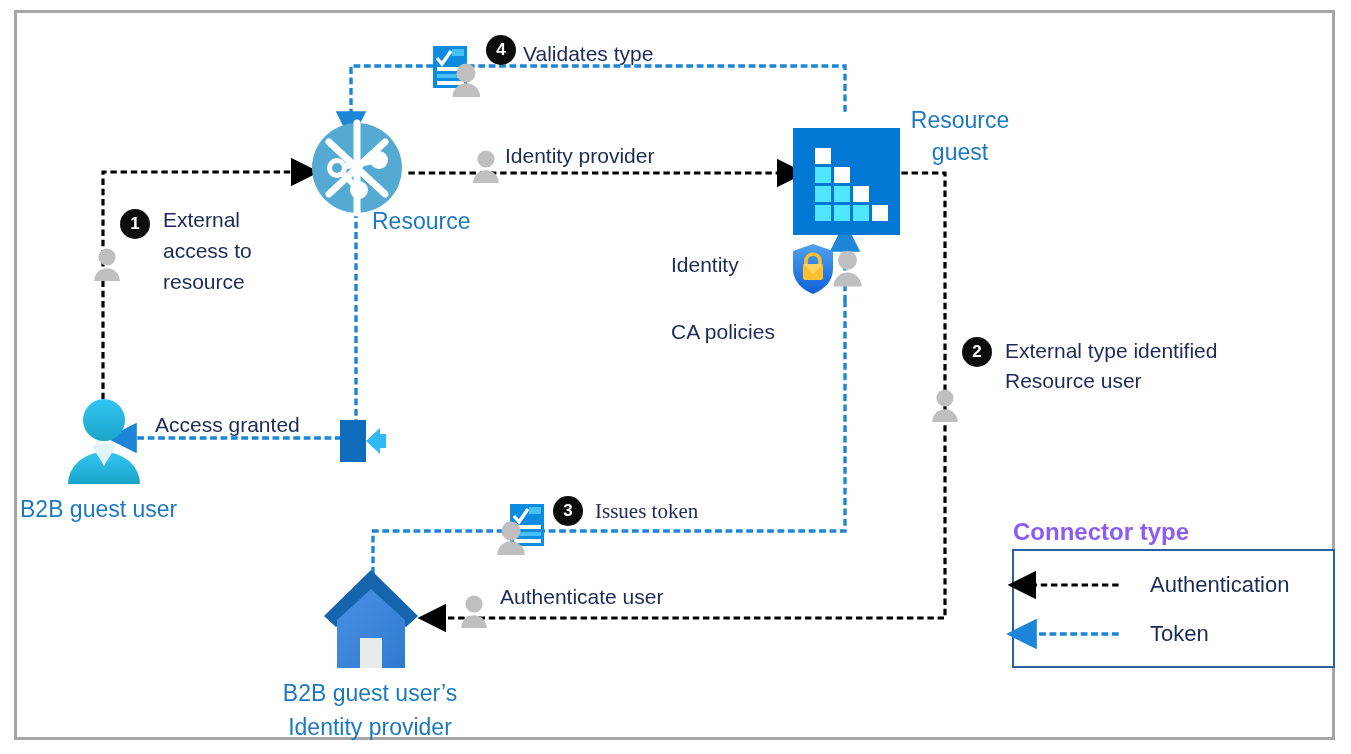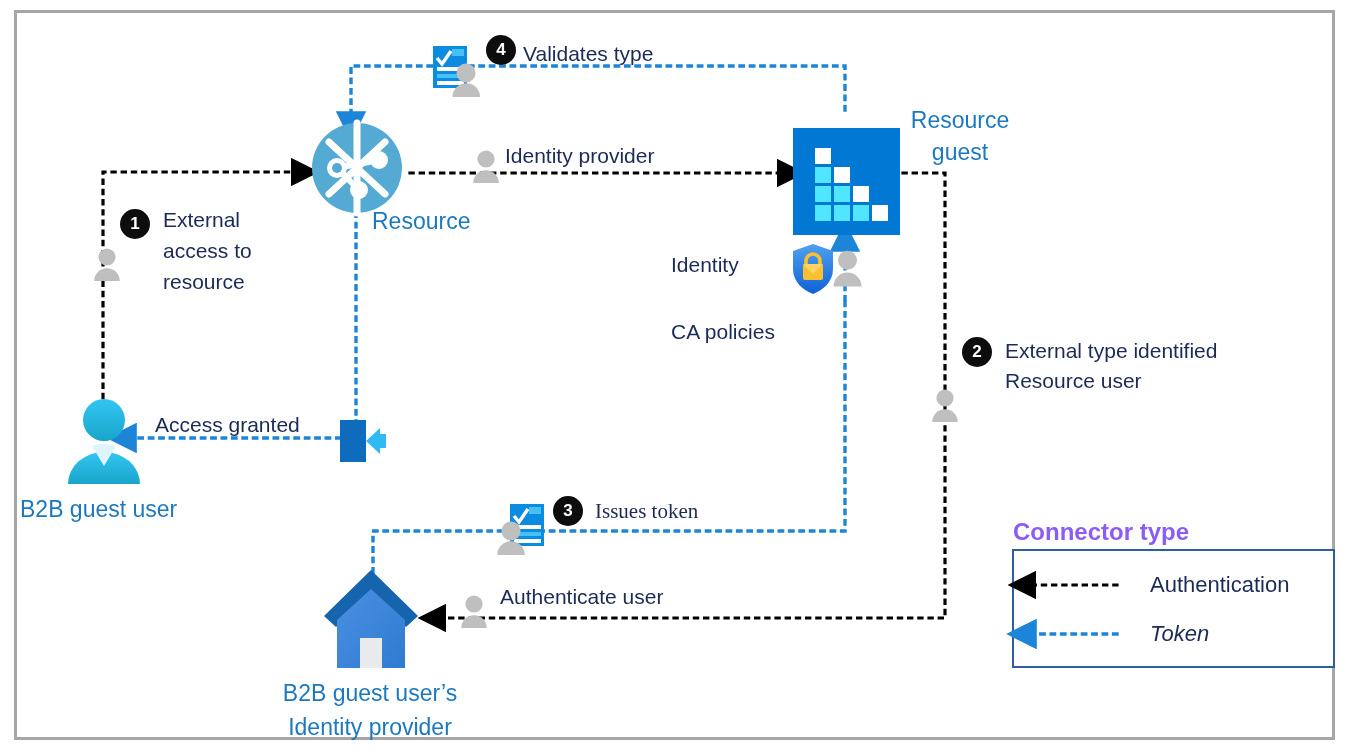--- a/index.html
+++ b/index.html
@@ -238,14 +238,14 @@
 
   <div class="legend-title" style="left:1013px;top:518px;">Connector type</div>
   <div class="legendbox" style="left:1012px;top:549px;width:323px;height:119px;"></div>
 
   <svg class="overlay" viewBox="0 0 1351 754">
     <path d="M1117,585 L1030,585" fill="none" stroke="#000" stroke-width="3.2" stroke-dasharray="3.2,7" stroke-linecap="square" marker-end="url(#arrBlack)"></path>
     <path d="M1117,634 L1030,634" fill="none" stroke="#1c85d8" stroke-width="3.4" stroke-dasharray="3.4,7" stroke-linecap="square" marker-end="url(#arrBlue)"></path>
   </svg>
 
   <div class="legend-text" style="left:1150px;top:572px;">Authentication</div>
-  <div class="legend-text" style="left:1150px;top:621px;font-style:italic;">Token</div>
+  <div class="legend-text" style="left:1150px;top:621px;">Token</div>
 </div>
 
 </body></html>

